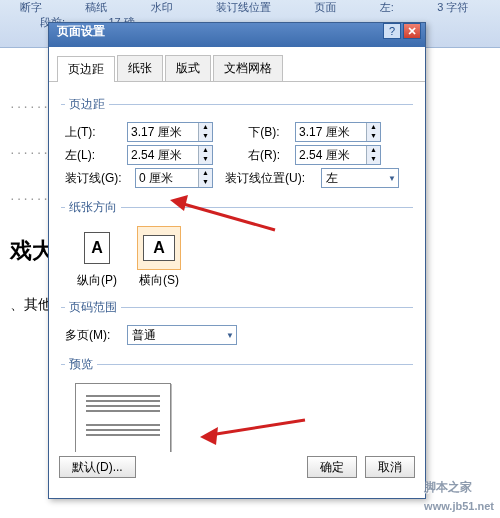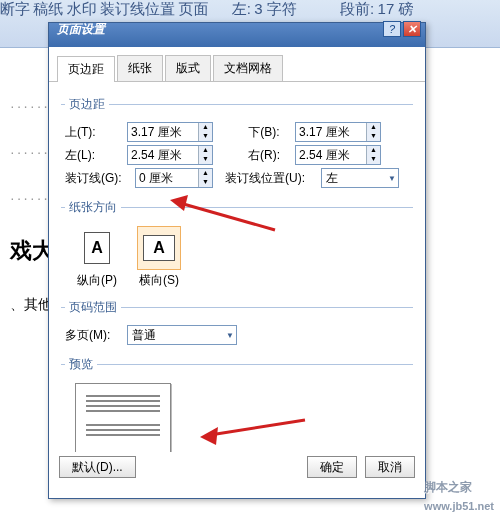--- a/index.html
+++ b/index.html
@@ -1,24 +1,24 @@
 <!DOCTYPE html>
 <html><head>
 <meta charset="utf-8">
 <style>
   * { box-sizing: border-box; margin: 0; padding: 0; font-family: "Microsoft YaHei", SimSun, sans-serif; font-size: 12px; }
   body { background: #fff; width: 500px; height: 518px; overflow: hidden; position: relative; }
   .bg-ribbon { position: absolute; top: 0; left: 0; width: 500px; height: 48px; background: linear-gradient(#dbe7f5, #c9d8ee); border-bottom: 1px solid #a0b8d8; }
-  .bg-ribbon .rb-item { display: inline-block; text-align: right; font-size: 15px; color: #3b5785; margin: 0 0; vertical-align: top; }
+  .bg-ribbon .rb-item { display: inline-block; text-align: right; font-size: 11px; color: #3b5785; margin: 0 20px; vertical-align: top; }
   .bg-doc { position: absolute; top: 48px; left: 0; width: 500px; height: 470px; background: #fff; padding: 20px 10px; }
   .bg-doc .dots { color: #999; letter-spacing: 2px; font-size: 14px; margin: 30px 0 8px; }
   .bg-doc .big { font-size: 22px; font-weight: bold; margin-top: 30px; }
   .bg-doc .sm { font-size: 14px; margin-top: 30px; }
   .dialog { position: absolute; top: 22px; left: 48px; width: 378px; height: 477px; background: #f1f5fb; border: 1px solid #3b5f91; box-shadow: 2px 2px 6px rgba(0,0,0,0.3); display: flex; flex-direction: column; }
-  .titlebar { height: 24px; background: linear-gradient(#5b88c6, #3c6cad); display: flex; align-items: center; padding: 0 4px 12px 8px; font-style: italic; }
+  .titlebar { height: 24px; background: linear-gradient(#5b88c6, #3c6cad); display: flex; padding: 0 4px 12px 8px; }
   .titlebar .t { color: #fff; font-size: 12px; font-weight: bold; flex: 1; }
   .titlebar .btn { width: 18px; height: 16px; margin-left: 2px; display: flex; align-items: center; justify-content: center; border: 1px solid #2a5a9a; font-size: 11px; cursor: pointer; }
   .titlebar .help { background: #d0e0f5; color: #1a4a8a; }
   .titlebar .close { background: linear-gradient(#f08070, #d04030); color: #fff; font-weight: bold; }
   .tabs { display: flex; padding: 8px 8px 0; background: #fff; border-bottom: 1px solid #c0c0c0; }
   .tab { padding: 4px 10px; border: 1px solid #c0c0c0; border-bottom: none; background: #f0f0f0; margin-right: 2px; cursor: pointer; }
   .tab.active { background: #fff; position: relative; top: 1px; }
   .body { flex: 1; padding: 8px 12px 4px; background: #fff; overflow: hidden; }
   fieldset.sec { border: none; border-top: 1px solid #b0c4e0; margin: 6px 0 4px; padding: 6px 4px 2px; }
   fieldset.sec > legend { color: #3b5f91; font-size: 12px; padding: 0 4px; }

